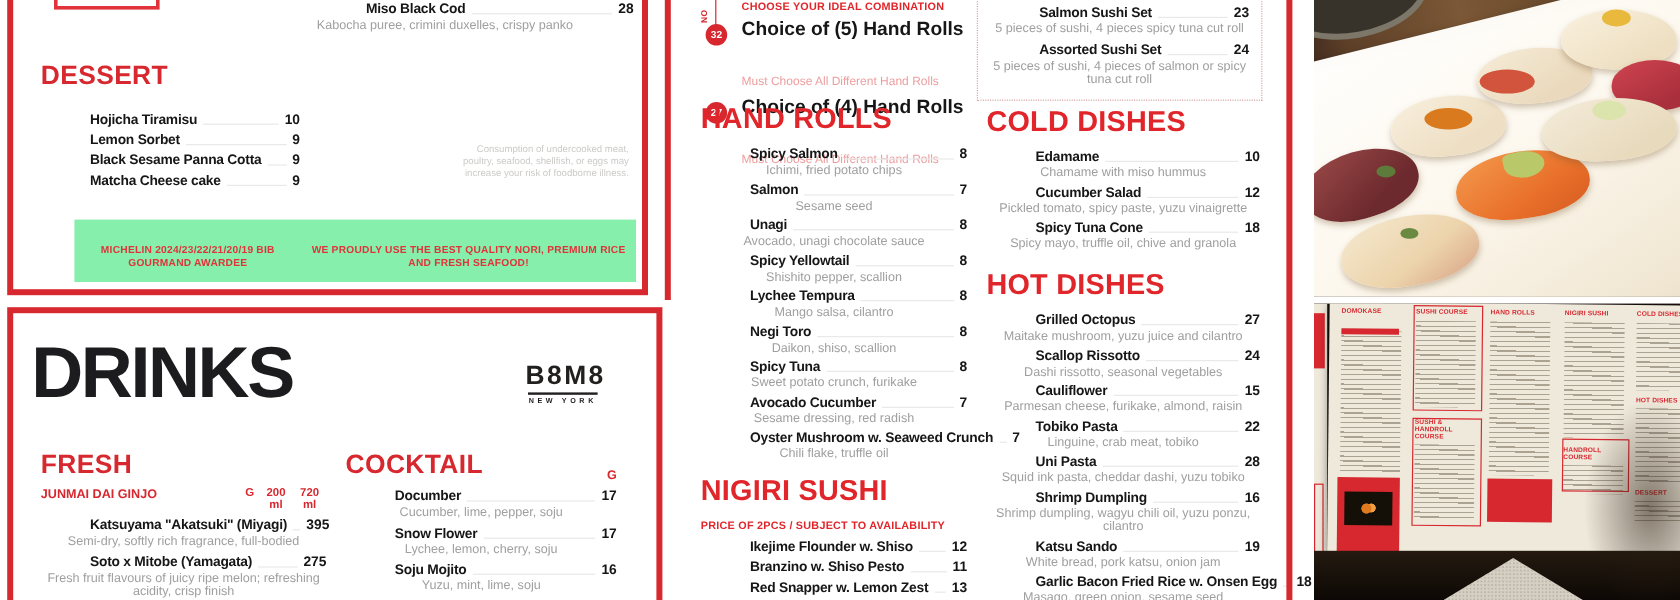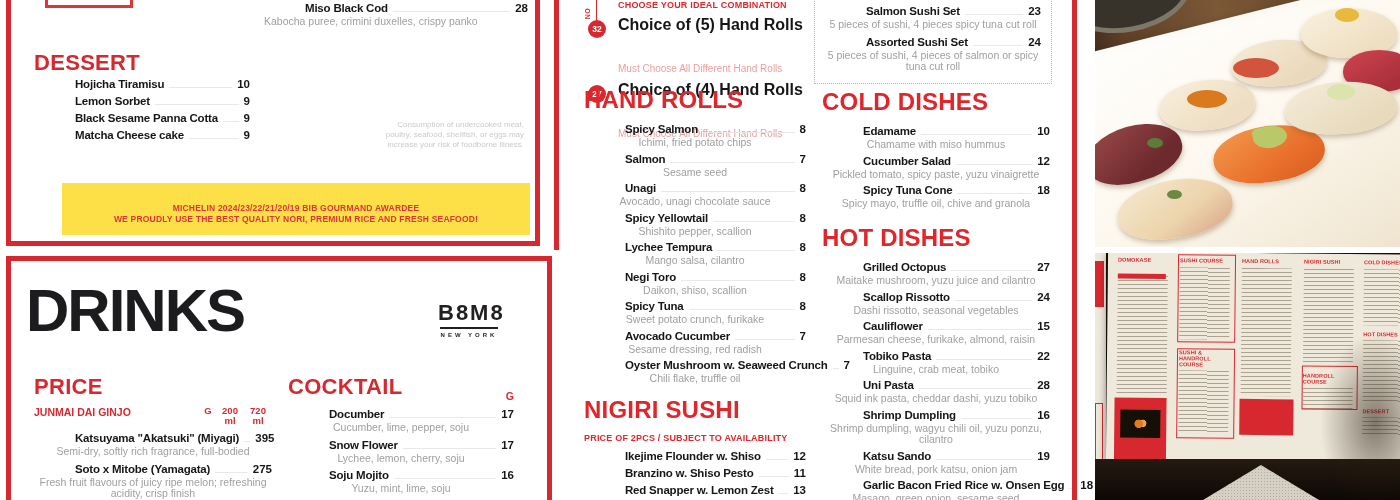--- a/index.html
+++ b/index.html
@@ -20,24 +20,24 @@
   .sec-header { color:#d7282f; font-weight:bold; letter-spacing:.3px; }
   .mi-row { display:flex; align-items:flex-end; }
   .mi-name { font-weight:bold; color:#161616; font-size:11.5px; line-height:13px; letter-spacing:-.2px; white-space:nowrap;padding-left:41px; }
   .leader { flex:1; border-bottom:1px solid #e9e9e9; margin:0 5px 3px 5px; min-width:6px; }
   .mi-price { font-weight:bold; color:#161616; font-size:11.5px; line-height:13px; }
   .mi-desc { color:#9f9f9f; font-size:10.5px; line-height:11.5px; margin-top:1px; }
   .mi { margin-bottom:5px;text-align:center; }
 
   #miso-item { position:absolute; left:264px; top:2px; width:264px; }
   #dessert-title { position:absolute; left:34px; top:50px; font-size:22px; }
-  #dessert-list { position:absolute; left:34px; top:78px; width:216px; }
+  #dessert-list { position:absolute; left:34px; top:94px; width:216px; }
   #dessert-list .mi { margin-bottom:4px; }
   #disclaimer { position:absolute; left:382px; top:120px; width:142px; text-align:right; font-size:8px; line-height:10px; color:#cccbc8; }
-  #michelin-band { position:absolute; left:62px; top:183px; width:468px; height:52px; background:#fde047; display:flex; flex-direction:column; justify-content:center; align-items:center; padding-top:10px; }
+  #michelin-band { position:absolute; left:62px; top:183px; width:468px; height:52px; background:#86efac; display:flex; flex-direction:row; justify-content:center; align-items:center; padding-top:10px; }
   .michelin-line { color:#e0343a; font-weight:bold; font-size:8.5px; line-height:11px; letter-spacing:.2px; text-align:center; }
 
   #drinks-title { position:absolute; left:26px; top:24px; font-size:60px; font-weight:800; color:#1c1c1e; letter-spacing:-2px; }
   #bomo-logo { position:absolute; left:438px; top:50px; width:62px; text-align:center; color:#221f1f; }
   #bomo-logo .logo-word { font-size:22px; font-weight:bold; letter-spacing:2px; line-height:22px; }
   #bomo-logo .logo-rule { border-top:2px solid #221f1f; margin:3px 2px; }
   #bomo-logo .logo-sub { font-size:6px; letter-spacing:3px; font-weight:bold; }
 
   #sake-title { position:absolute; left:34px; top:122px; font-size:22px; }
   #sake-group-row { position:absolute; left:34px; top:154px; width:238px; display:flex; align-items:flex-start; }
@@ -160,21 +160,21 @@
   </section>
 
   <section class="page" id="page-bottom">
     <h1 id="drinks-title">DRINKS</h1>
     <div id="bomo-logo">
       <div class="logo-word">B8M8</div>
       <div class="logo-rule"></div>
       <div class="logo-sub">NEW YORK</div>
     </div>
 
-    <h2 class="sec-header" id="sake-title">PRICE</h2>
+    <h2 class="sec-header" id="sake-title">FRESH</h2>
     <div id="sake-group-row">
       <span class="group-name">JUNMAI DAI GINJO</span>
       <span class="group-col g">G</span>
       <span class="group-col">200 ml</span>
       <span class="group-col">720 ml</span>
     </div>
     <div id="sake-list">
 
         <div class="mi">
           <div class="mi-row">

